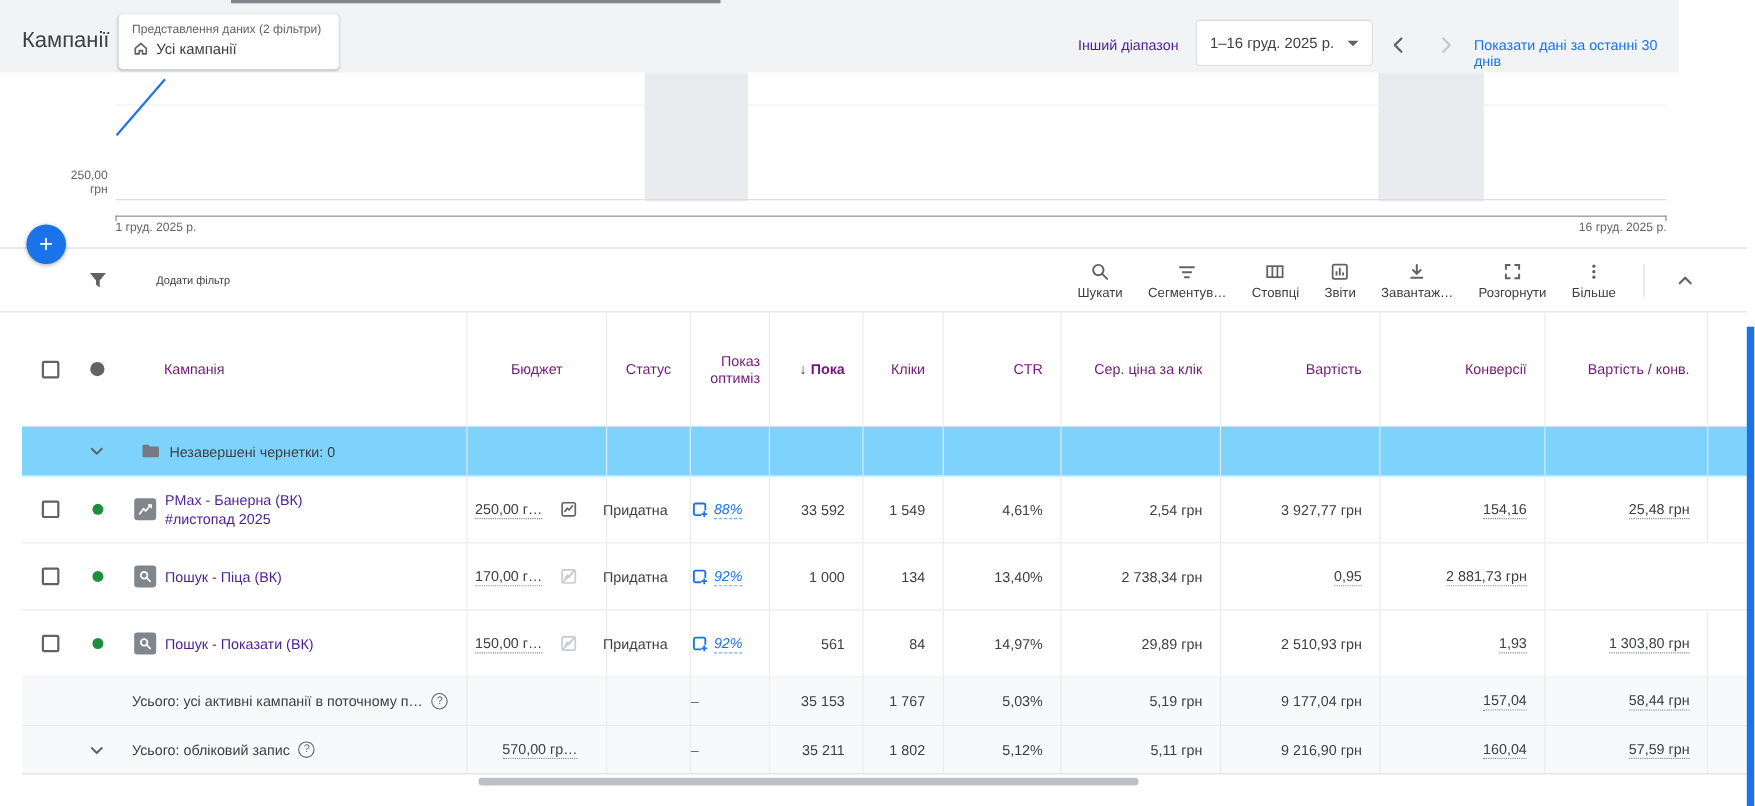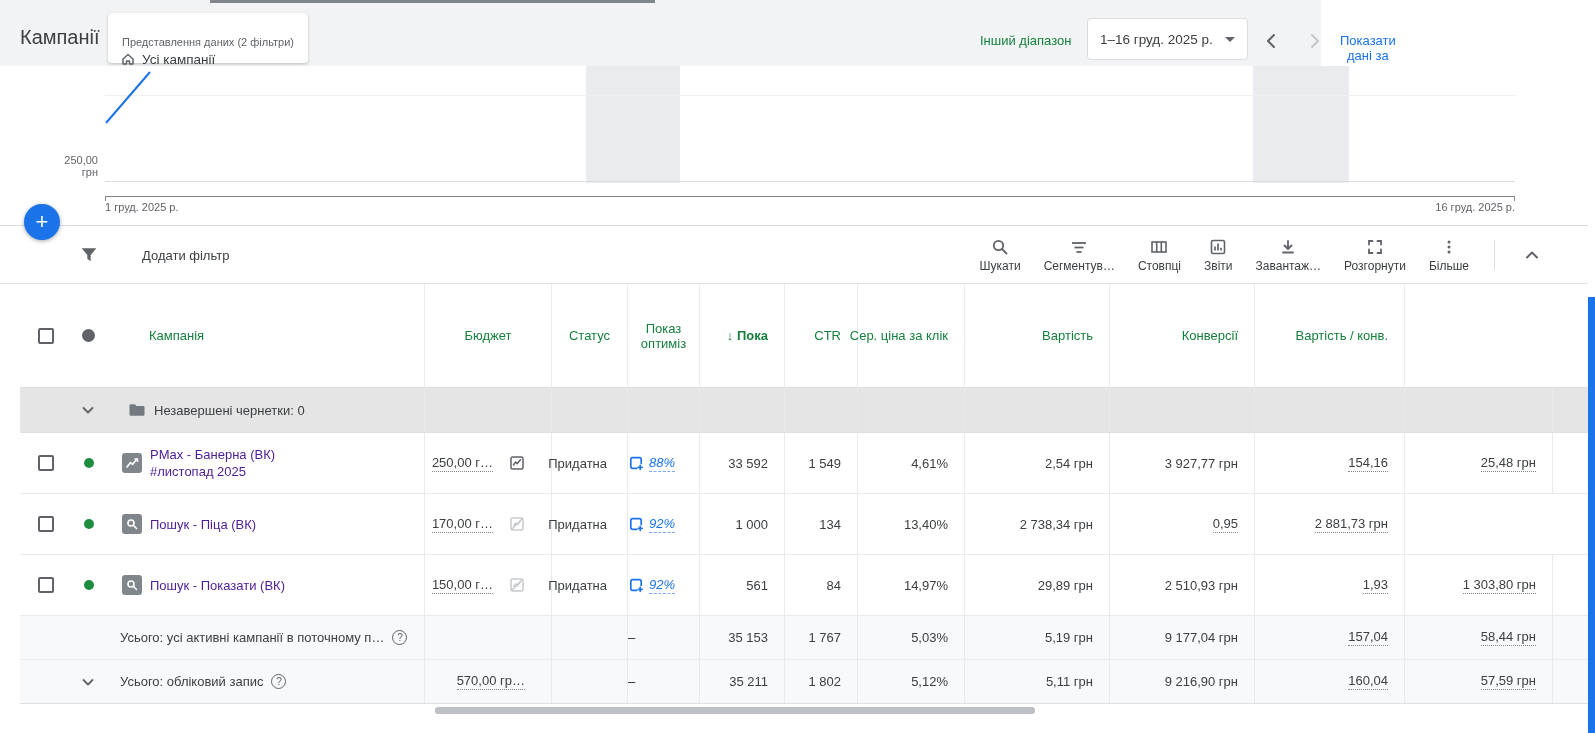--- a/index.html
+++ b/index.html
@@ -1,28 +1,28 @@
 <!DOCTYPE html>
 <html><head>
 <meta charset="utf-8">
 <style>
   * { margin:0; padding:0; box-sizing:border-box; }
   html,body { width:1595px; height:733px; overflow:hidden; background:#fff;
     font-family:"Liberation Sans","DejaVu Sans",sans-serif; color:#3c4043; font-size:13px; }
   .app { position:relative; width:1595px; height:733px; }
 
   
-  .topbar { position:absolute; left:0; top:0; width:1321px; height:66px; background:#f1f3f4;text-align:center; }
+  .topbar { position:absolute; left:0; top:0; width:1526px; height:66px; background:#f1f3f4; }
   .top-strip { position:absolute; left:210px; top:0; width:445px; height:3px; background:#80868b; }
   .page-title { position:absolute; left:20px; top:26px; font-size:20px; color:#3c4043; }
   .view-chip { position:absolute; left:108px; top:13px; width:200px; height:50px; background:#fff;
-    border-radius:4px; box-shadow:0 1px 3px rgba(60,64,67,.3); padding:23px 12px; }
+    border-radius:4px; box-shadow:0 1px 3px rgba(60,64,67,.3); padding:8px 12px; }
   .view-chip .sub { font-size:11px; color:#5f6368; white-space:nowrap; }
   .view-chip .main { display:flex; align-items:center; gap:6px; margin-top:3px; font-size:13.5px; color:#3c4043; }
-  .range-label { position:absolute; left:980px; top:33px; color:#15803d; font-size:13px; }
+  .range-label { position:absolute; left:980px; top:33px; color:#4c1d95; font-size:13px; }
   .date-box { position:absolute; left:1087px; top:18px; width:161px; height:42px; background:#fff;
     border:1px solid #dadce0; border-radius:4px; display:flex; align-items:center; justify-content:space-between;
     padding:0 12px; font-size:13.5px; color:#3c4043; cursor:pointer; }
   .caret-down { width:0; height:0; border-left:5px solid transparent; border-right:5px solid transparent;
     border-top:5px solid #5f6368; }
   .chev-btn { position:absolute; top:27px; width:28px; height:28px; display:flex; align-items:center; justify-content:center; }
   .chev-left { left:1258px; } .chev-right { left:1300px; }
   .show-link { position:absolute; left:1340px; top:33px; color:#1a73e8; font-size:13px; cursor:pointer; }
 
   
@@ -41,37 +41,37 @@
   .xlab.l { left:105px; } .xlab.r { left:1315px; width:200px; text-align:right; }
 
   .fab { position:absolute; left:24px; top:204px; width:36px; height:36px; border-radius:50%;
     background:#1a73e8; color:#fff; display:flex; align-items:center; justify-content:center;
     font-size:22px; box-shadow:0 1px 4px rgba(0,0,0,.35); cursor:pointer; z-index:5; }
 
   
   .tablecard { position:absolute; left:0; top:225px; width:1588px; background:#fff; border-top:1px solid #dadce0; }
   .ttoolbar { position:relative; height:58px; border-bottom:1px solid #e0e0e0; }
   .filter-entry { position:absolute; left:80px; top:0; height:58px; display:flex; align-items:center; gap:44px; cursor:pointer; }
-  .filter-entry .lbl { color:#3c4043; font-size:13px; }
+  .filter-entry .lbl { color:#3c4043; font-size:10px; }
   .tb-right { position:absolute; right:40px; top:0; height:58px; display:flex; align-items:center; gap:15px; }
   .tbtn { display:flex; flex-direction:column; align-items:center; gap:3px; padding:0 4px; cursor:pointer; }
   .tbtn .tlab { font-size:12px; color:#3c4043; white-space:nowrap; }
   .tb-div { width:1px; height:30px; background:#dadce0; margin:0 6px; }
   .collapse-btn { padding:4px 6px; cursor:pointer; }
 
   .grid { display:grid; margin-left:20px; width:1568px;
     grid-template-columns:405px 127px 76px 72px 85px 73px 107px 145px 145px 150px 148px 35px; }
   .cell { display:flex; align-items:center; border-right:1px solid #e8eaed; min-width:0; }
   .cell.last { border-right:none; }
   .num { justify-content:flex-end; padding-right:16px; white-space:nowrap; }
   .ctr-cell { justify-content:center; text-align:center; }
   .thead { height:104px; border-bottom:1px solid #e0e0e0; }
-  .thead .cell { font-size:13px; color:#15803d; }
+  .thead .cell { font-size:13px; color:#701a75;text-align:right; }
   .hb { font-weight:bold; color:#202124; }
-  .group-row { height:45px; background:#e5e5e5; border-bottom:1px solid #e0e0e0; }
+  .group-row { height:45px; background:#7dd3fc; border-bottom:1px solid #e0e0e0; }
   .data-row { height:61px; border-bottom:1px solid #e8eaed; }
   .total-row { height:44px; background:#f8f9fa; border-bottom:1px solid #e8eaed; }
   .total-row.lastrow { border-bottom:1px solid #e0e0e0; }
 
   .cb { width:16px; height:16px; border:2px solid #5f6368; border-radius:2px; background:#fff;
     margin-left:18px; flex:none; cursor:pointer; }
   .status-dot-h { width:13px; height:13px; border-radius:50%; background:#5f6368; margin-left:28px; flex:none; }
   .status-dot { width:10px; height:10px; border-radius:50%; background:#1e8e3e; margin-left:30px; flex:none; }
   .camp-h-label { margin-left:54px; }
   .ctype { width:20px; height:20px; border-radius:3px; background:#80868b; margin-left:28px; flex:none;
@@ -240,20 +240,21 @@
     <div class="grid thead">
       <div class="cell">
         <span class="cb"></span>
         <span class="status-dot-h"></span>
         <span class="camp-h-label">Кампанія</span>
       </div>
       <div class="cell ctr-cell">Бюджет</div>
       <div class="cell ctr-cell">Статус</div>
       <div class="cell ctr-cell" style="padding:0 8px;">Показ оптиміз</div>
       <div class="cell num hb">↓ Пока</div>
+      <div class="cell num">Кліки</div>
       <div class="cell num">CTR</div>
       <div class="cell num">Сер. ціна за клік</div>
       <div class="cell num">Вартість</div>
       <div class="cell num">Конверсії</div>
       <div class="cell num">Вартість / конв.</div>
       <div class="cell last"></div>
     </div>
 
     <div class="grid group-row">
       <div class="cell">

